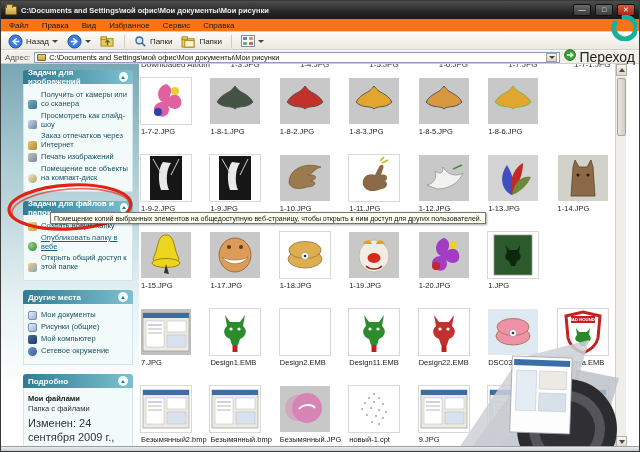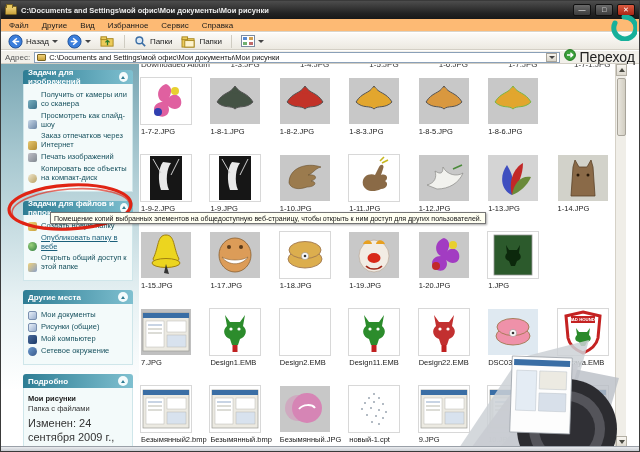--- a/index.html
+++ b/index.html
@@ -10,21 +10,21 @@
   .titlebar{position:absolute;left:0;top:0;width:100%;height:18px;display:flex;align-items:center;gap:4px;
     padding:0 4px;background:linear-gradient(180deg,#4d4d4d,#222 70%,#181818);}
   .title-ficon{width:12px;height:9px;background:linear-gradient(180deg,#f0d27a,#caa23c);border:1px solid #7a6422;border-radius:1px;position:relative;}
   .title-ficon:before{content:"";position:absolute;left:0;top:-3px;width:5px;height:3px;background:#e8c95f;border:1px solid #7a6422;border-bottom:0;border-radius:1px 1px 0 0;}
   .title-text{flex:1;color:#ececec;font-size:7.5px;font-weight:bold;white-space:nowrap;overflow:hidden;}
   .winbtn{width:18px;height:12px;border-radius:2px;border:1px solid #111;color:#fff;font-size:7px;line-height:10px;text-align:center;}
   .winbtn.min,.winbtn.max{background:linear-gradient(180deg,#6a6a6a,#3c3c3c);}
   .winbtn.close{background:linear-gradient(180deg,#d95a40,#a82715);}
 
   
-  .menubar{position:absolute;left:0;top:18px;width:100%;height:13px;background:#fdba74;border-bottom:1px solid #d9d5ca;
+  .menubar{position:absolute;left:0;top:18px;width:100%;height:13px;background:#f97316;border-bottom:1px solid #d9d5ca;
     display:flex;align-items:center;gap:13px;padding:0 8px;font-size:8px;color:#1a1a1a;}
 
   
   .toolbar{position:absolute;left:0;top:32px;width:100%;height:17px;background:linear-gradient(180deg,#fcfbf8,#ece9e1);
     border-bottom:1px solid #d3cfc5;display:flex;align-items:center;gap:5px;padding:0 5px;}
   .tbtn{display:flex;align-items:center;gap:3px;font-size:8px;color:#222;height:15px;padding:0 2px;}
   .caret{width:0;height:0;border-left:3px solid transparent;border-right:3px solid transparent;border-top:3px solid #444;}
   .tsep{width:1px;height:13px;background:#cfccc2;margin:0 2px;}
 
   
@@ -91,21 +91,21 @@
   <div class="titlebar">
     <span class="title-ficon"></span>
     <span class="title-text">C:\Documents and Settings\мой офис\Мои документы\Мои рисунки</span>
     <span class="winbtn min">—</span>
     <span class="winbtn max">□</span>
     <span class="winbtn close">✕</span>
   </div>
 
   <div class="menubar">
     <span>Файл</span>
-    <span>Другие</span>
+    <span>Правка</span>
     <span>Вид</span>
     <span>Избранное</span>
     <span>Сервис</span>
     <span>Справка</span>
   </div>
 
   <div class="toolbar">
     <div class="tbtn">
       <svg width="15" height="15" viewBox="0 0 16 16">
           <circle cx="8" cy="8" r="7" fill="#3a7edc" stroke="#1e4f96"></circle>
@@ -196,21 +196,21 @@
           <div class="task">
               <span class="ti" style="background:linear-gradient(135deg,#e8c870,#b08a30)"></span>
               <span>Заказ отпечатков через Интернет</span>
             </div>
           <div class="task">
               <span class="ti" style="background:linear-gradient(135deg,#c0c0c8,#808890)"></span>
               <span>Печать изображений</span>
             </div>
           <div class="task">
               <span class="ti" style="background:linear-gradient(135deg,#f0e8d0,#b8a060);border-radius:50%"></span>
-              <span>Копировать все объекты на компакт-диск</span>
+              <span>Помещение все объекты на компакт-диск</span>
             </div>
         </div>
       </div>
 
       <div class="panel">
         <div class="phead">
           <span>Задачи для файлов и папок</span>
           <span class="chev"></span>
         </div>
         <div class="pbody">
@@ -253,21 +253,21 @@
             </div>
         </div>
       </div>
 
       <div class="panel">
         <div class="phead">
           <span>Подробно</span>
           <span class="chev"></span>
         </div>
         <div class="pbody">
-          <div class="details-name">Мои рисунки</div>
+          <div class="details-name">Мои файлами</div>
           <div class="details-type">Папка с файлами</div>
           <div class="details-mod">Изменен: 24 сентября 2009 г., 17:25</div>
         </div>
       </div>
     </div>
 
     <div class="content">
       <div class="grid">
         <div class="partialrow" id="partialrow">
             <div>Downloaded Albums</div>

